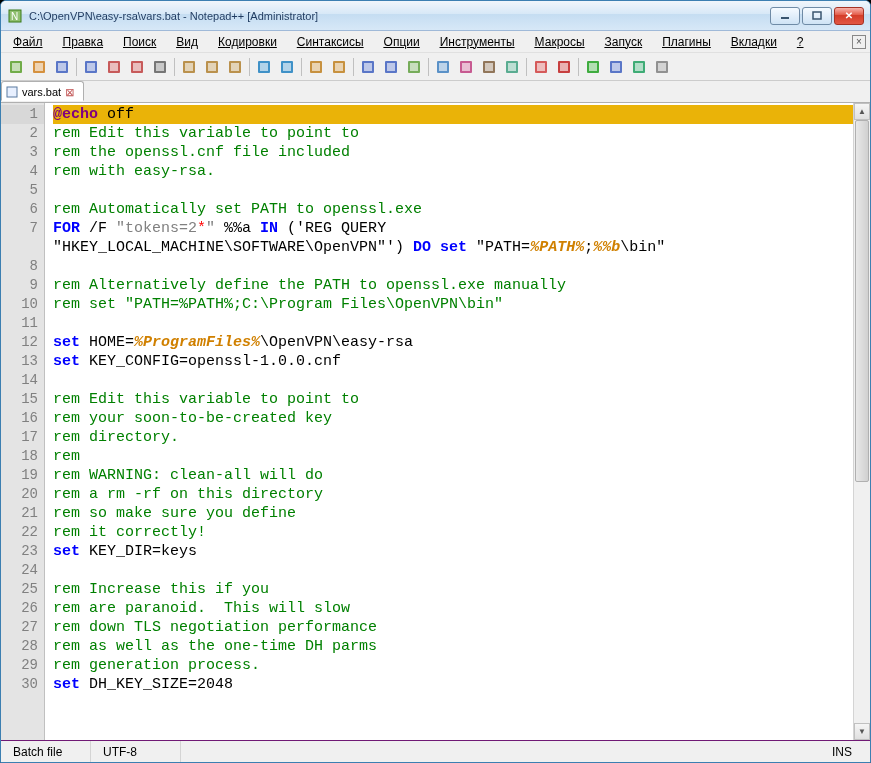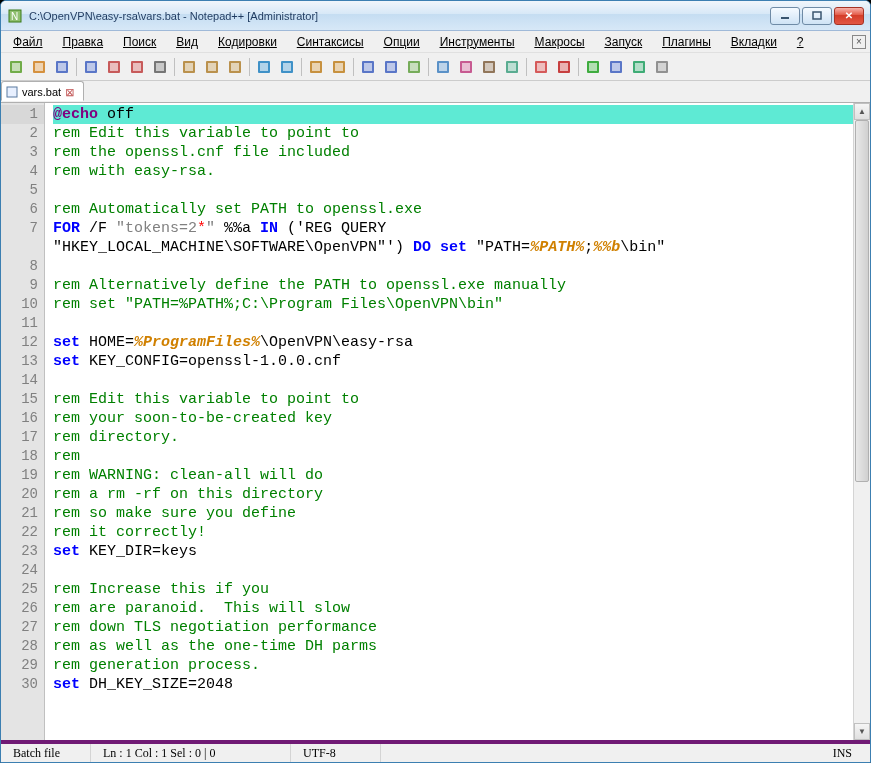--- a/index.html
+++ b/index.html
@@ -25,34 +25,34 @@
 .tab { height: 20px; background: #fff; border: 1px solid #b0b0b0; border-bottom: 1px solid #fff; border-radius: 3px 3px 0 0; padding: 2px 6px 0 4px; display: flex; align-items: center; gap: 4px; font-size: 11px; margin-bottom: -1px; }
 .tab .tabico { width: 12px; height: 12px; display: inline-flex; }
 .tab .tabclose { width: 12px; height: 12px; color: #c05050; font-size: 11px; cursor: pointer; }
 
 .editor { flex: 1; display: flex; background: #fff; overflow: hidden; position: relative; }
 .gutter { width: 44px; background: #e4e4e4; border-right: 1px solid #c0c0c0; padding-top: 2px; }
 .gutter .ln { height: 19px; line-height: 19px; text-align: right; padding-right: 6px; color: #808080; font-family: Consolas, "Courier New", monospace; font-size: 14px; }
 .gutter .ln:first-child { background: #d8d8d8; }
 .code { flex: 1; padding: 2px 0 0 8px; font-family: Consolas, "Courier New", monospace; font-size: 15px; line-height: 19px; white-space: pre; overflow: hidden; }
 .code .row { height: 19px; }
-.code .row:first-child { background: #5eead4; }
+.code .row:first-child { background: #eab308; }
 .kw { color: #0000ff; font-weight: bold; }
 .rem { color: #008000; }
 .at { color: #800080; font-weight: bold; }
 .var { color: #d08000; font-weight: bold; font-style: italic; }
 .str { color: #808080; }
 .star { color: #ff0000; }
 
 .vscroll { width: 17px; background: #f0f0f0; border-left: 1px solid #d4d4d4; display: flex; flex-direction: column; }
 .sbtn { height: 17px; background: linear-gradient(#f5f5f5,#e0e0e0); border: 1px solid #c0c0c0; display: flex; align-items: center; justify-content: center; font-size: 8px; color: #555; cursor: pointer; }
 .strack { flex: 1; background: #f0f0f0; position: relative; }
 .sthumb { position: absolute; top: 0; left: 1px; right: 1px; height: 60%; background: linear-gradient(90deg,#e8e8e8,#d0d0d0); border: 1px solid #b0b0b0; border-radius: 2px; }
 
-.statusbar { height: 22px; background: #f0f0f0; border-top: 4px solid #701a75; display: flex; align-items: center; font-size: 12px; color: #000; font-family: Liberation Serif, serif; }
+.statusbar { height: 22px; background: #f0f0f0; border-top: 1px solid #701a75; display: flex; align-items: center; font-size: 12px; color: #000; }
 .statusbar .cell { padding: 0 12px; border-right: 1px solid #d4d4d4; height: 100%; display: flex; align-items: center; }
 
 svg { display: block; }
 </style>
 </head>
 <body>
 
 <div class="window">
   <div class="titlebar">
     <span class="icon">
@@ -320,17 +320,16 @@
       <div class="sbtn">▲</div>
       <div class="strack">
           <div class="sthumb"></div>
         </div>
       <div class="sbtn">▼</div>
     </div>
   </div>
 
   <div class="statusbar">
     <div class="cell" style="width:90px">Batch file</div>
-    <div class="cell" style="width:200px">Ln : 1   Col : 1   Sel : 0 | 0</div>
     <div class="cell" style="width:90px">UTF-8</div>
     <div class="cell" style="flex:1;border-right:none;justify-content:flex-end;padding-right:18px">INS</div>
   </div>
 </div>
 
 </body></html>

